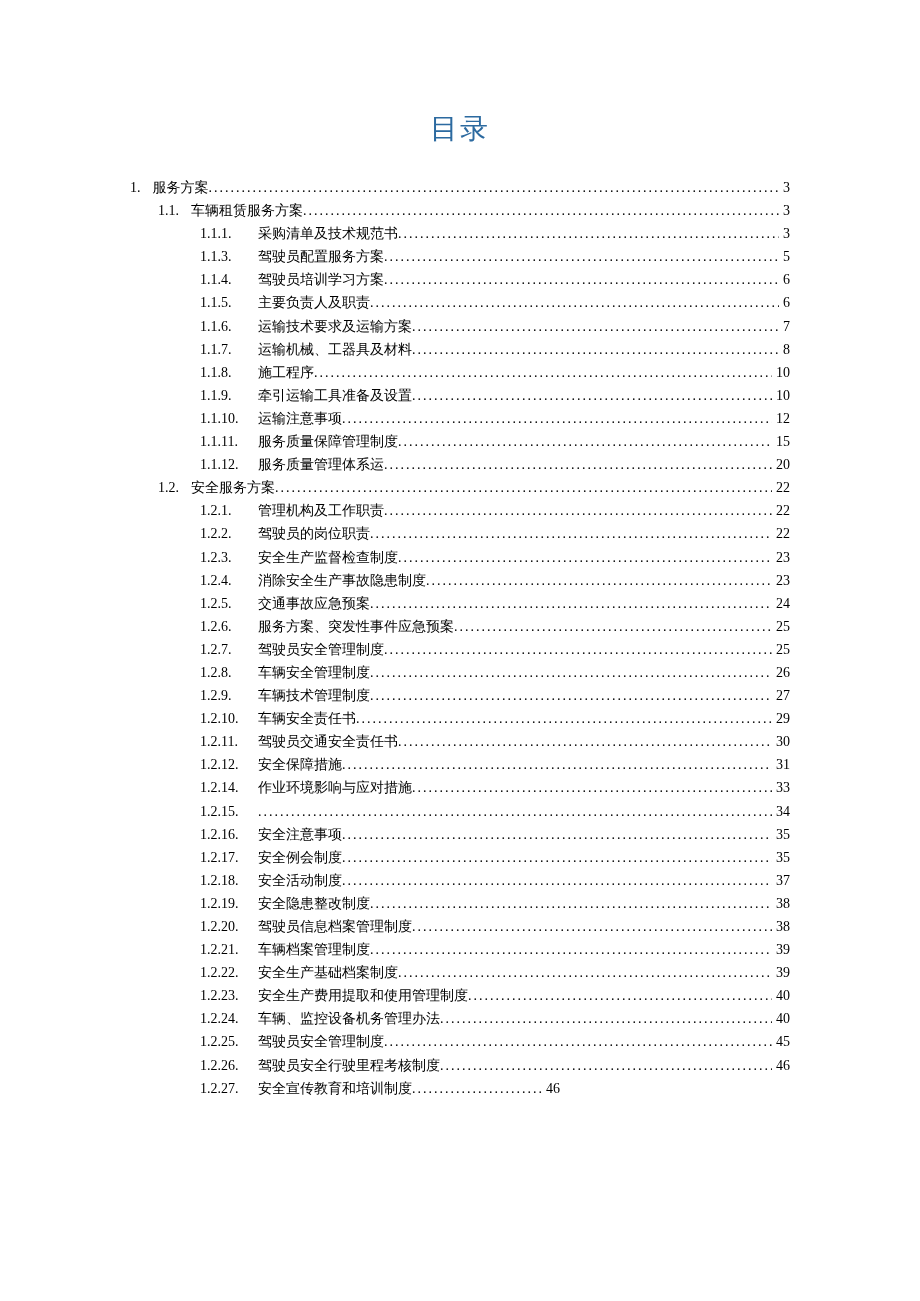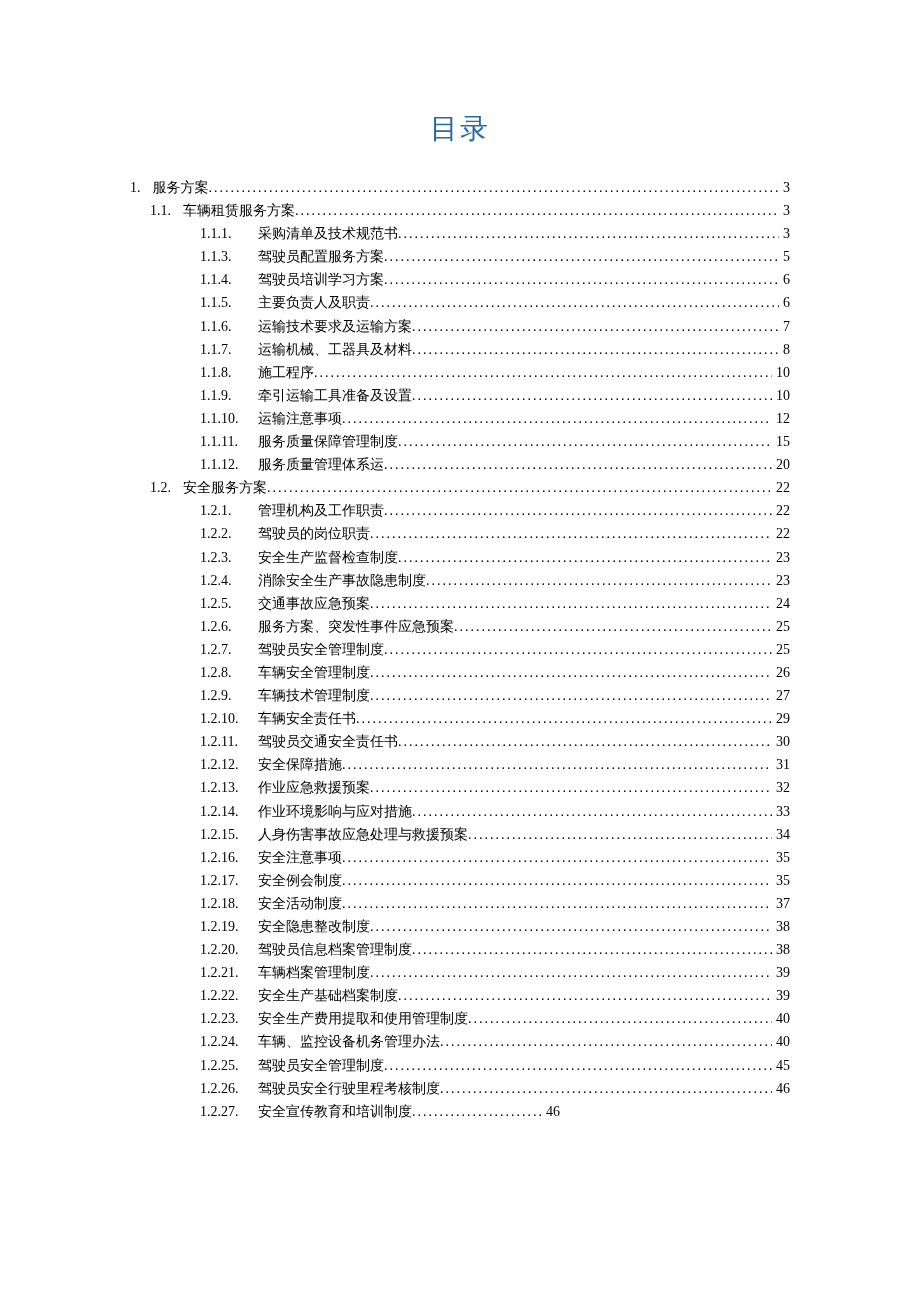--- a/index.html
+++ b/index.html
@@ -46,21 +46,21 @@
   .toc-dots::after {
     content: "........................................................................................................................................................................";
     display: block;
     overflow: hidden;
   }
   .toc-page {
     flex: 0 0 auto;
     margin-left: 4px;
   }
   .lvl1 { margin-left: 0; }
-  .lvl2 { margin-left: 20px; }
+  .lvl2 { margin-left: 28px; }
   .lvl3 { margin-left: 70px; align-items: center; }
   .lvl3 .toc-num { width: 48px; margin-right: 10px; }
   .no-dots .toc-dots { flex: 0 0 auto; width: 130px; }
 </style>
 </head>
 <body>
 
 <div class="page">
   <div class="title">目录</div>
   <div id="toc-container">
@@ -214,34 +214,27 @@
         <span class="toc-dots"></span>
         <span class="toc-page">30</span>
       </div>
       <div class="toc-line lvl3">
         <span class="toc-num">1.2.12.</span>
         <span class="toc-text">安全保障措施</span>
         <span class="toc-dots"></span>
         <span class="toc-page">31</span>
       </div>
       <div class="toc-line lvl3">
-        <span class="toc-num">1.2.13.</span>
-        <span class="toc-text">作业应急救援预案</span>
-        <span class="toc-dots"></span>
-        <span class="toc-page">32</span>
-      </div>
-      <div class="toc-line lvl3">
         <span class="toc-num">1.2.14.</span>
         <span class="toc-text">作业环境影响与应对措施</span>
         <span class="toc-dots"></span>
         <span class="toc-page">33</span>
       </div>
       <div class="toc-line lvl3">
         <span class="toc-num">1.2.15.</span>
-        <span class="toc-text">人身伤害事故应急处理与救援预案</span>
         <span class="toc-dots"></span>
         <span class="toc-page">34</span>
       </div>
       <div class="toc-line lvl3">
         <span class="toc-num">1.2.16.</span>
         <span class="toc-text">安全注意事项</span>
         <span class="toc-dots"></span>
         <span class="toc-page">35</span>
       </div>
       <div class="toc-line lvl3">

